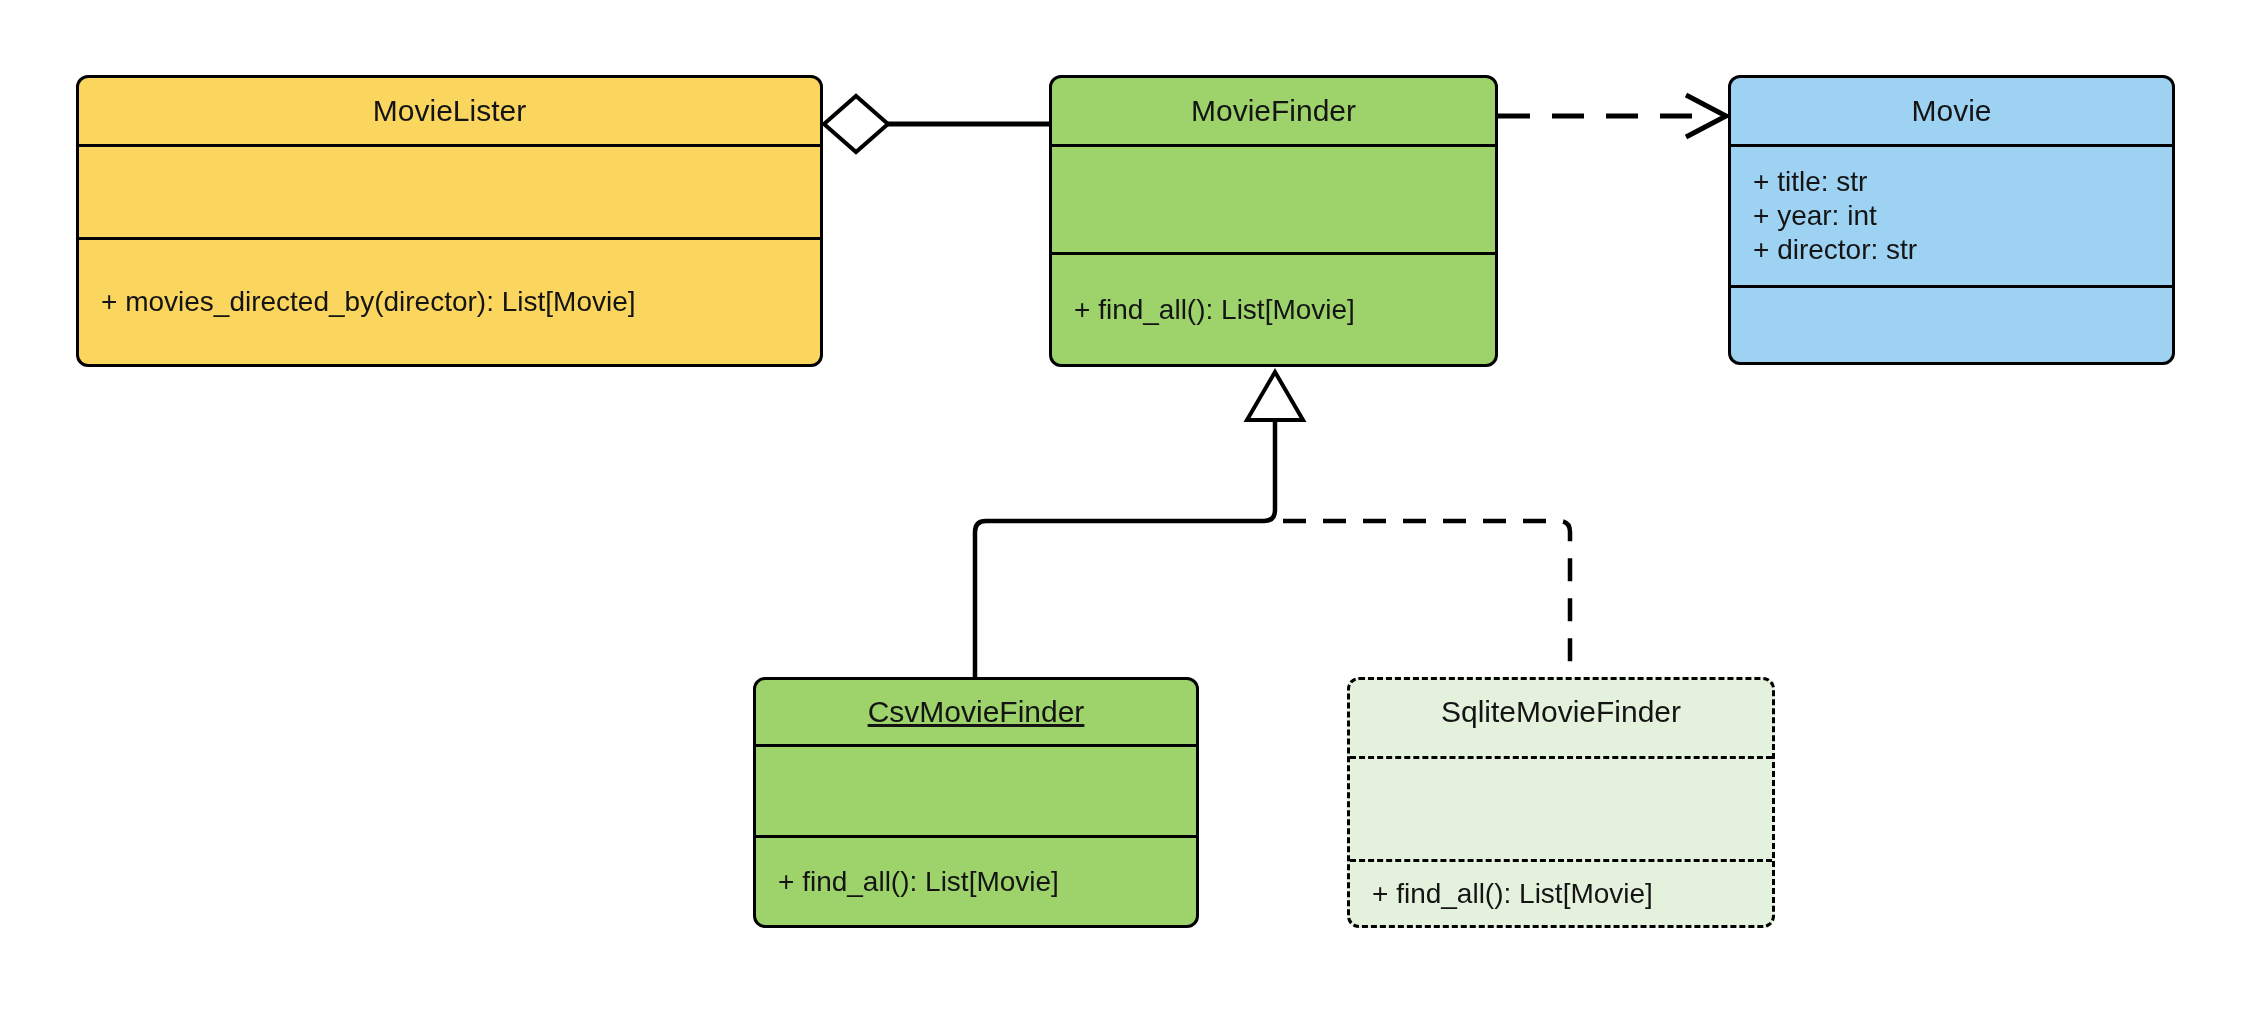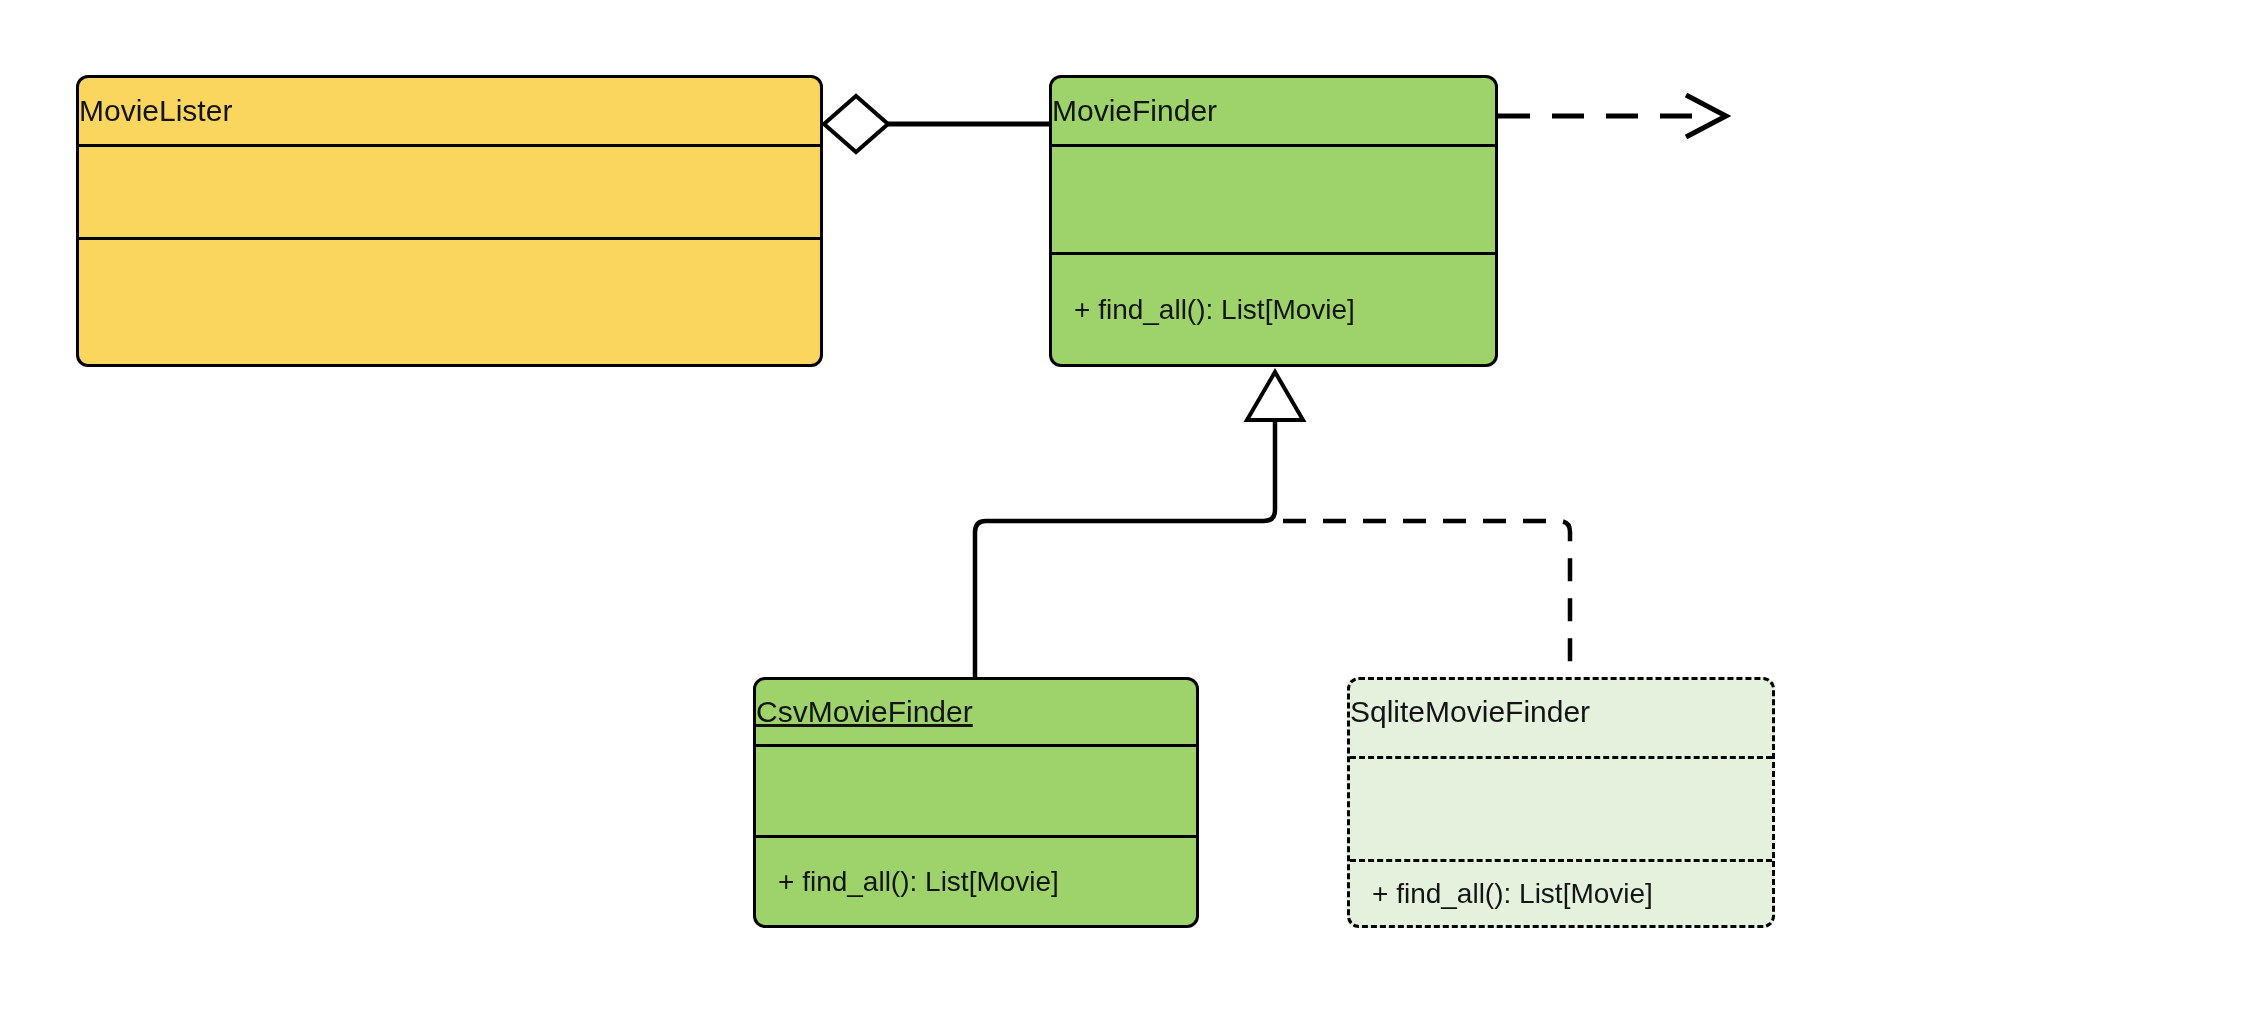--- a/index.html
+++ b/index.html
@@ -27,21 +27,21 @@
     flex-direction: column;
     overflow: hidden;
   }
   .uml-class.dashed { border-style: dashed; }
   .sec { box-sizing: border-box; }
   .sec + .sec { border-top: 3px solid #000000; }
   .uml-class.dashed .sec + .sec { border-top-style: dashed; }
   .sec.title {
     display: flex;
     align-items: center;
-    justify-content: flex-start;
+    justify-content: center;
     font-size: 30px;
     line-height: 30px;
   }
   .sec.members {
     display: flex;
     flex-direction: column;
     justify-content: center;
     padding-left: 22px;
     padding-right: 8px;
     font-size: 28px;
@@ -65,33 +65,45 @@
 <body>
 
 <div class="canvas">
 
   <div class="uml-class" style="left: 76px; top: 75px; width: 747px; height: 292px; background-color: rgb(251, 214, 95);">
     <div class="sec title" style="flex:0 0 66px;">
       <span>MovieLister</span>
     </div>
     <div class="sec members" style="flex:0 0 93px;"></div>
     <div class="sec members grow">
+      <div>+ movies_directed_by(director): List[Movie]</div>
     </div>
   </div>
 
   <div class="uml-class" style="left: 1049px; top: 75px; width: 449px; height: 292px; background-color: rgb(157, 211, 106);">
     <div class="sec title" style="flex:0 0 66px;">
       <span>MovieFinder</span>
     </div>
     <div class="sec members" style="flex:0 0 108px;"></div>
     <div class="sec members grow">
       <div>+ find_all(): List[Movie]</div>
     </div>
   </div>
 
+  <div class="uml-class" style="left: 1728px; top: 75px; width: 447px; height: 290px; background-color: rgb(157, 210, 242);">
+    <div class="sec title" style="flex:0 0 66px;">
+      <span>Movie</span>
+    </div>
+    <div class="sec members" style="flex:0 0 141px;">
+      <div>+ title: str</div>
+      <div>+ year: int</div>
+      <div>+ director: str</div>
+    </div>
+    <div class="sec members grow"></div>
+  </div>
 
   <div class="uml-class" style="left: 753px; top: 677px; width: 446px; height: 251px; background-color: rgb(157, 211, 106);">
     <div class="sec title" style="flex:0 0 64px;text-decoration:underline;">
       <span>CsvMovieFinder</span>
     </div>
     <div class="sec members" style="flex:0 0 91px;"></div>
     <div class="sec members grow">
       <div>+ find_all(): List[Movie]</div>
     </div>
   </div>

